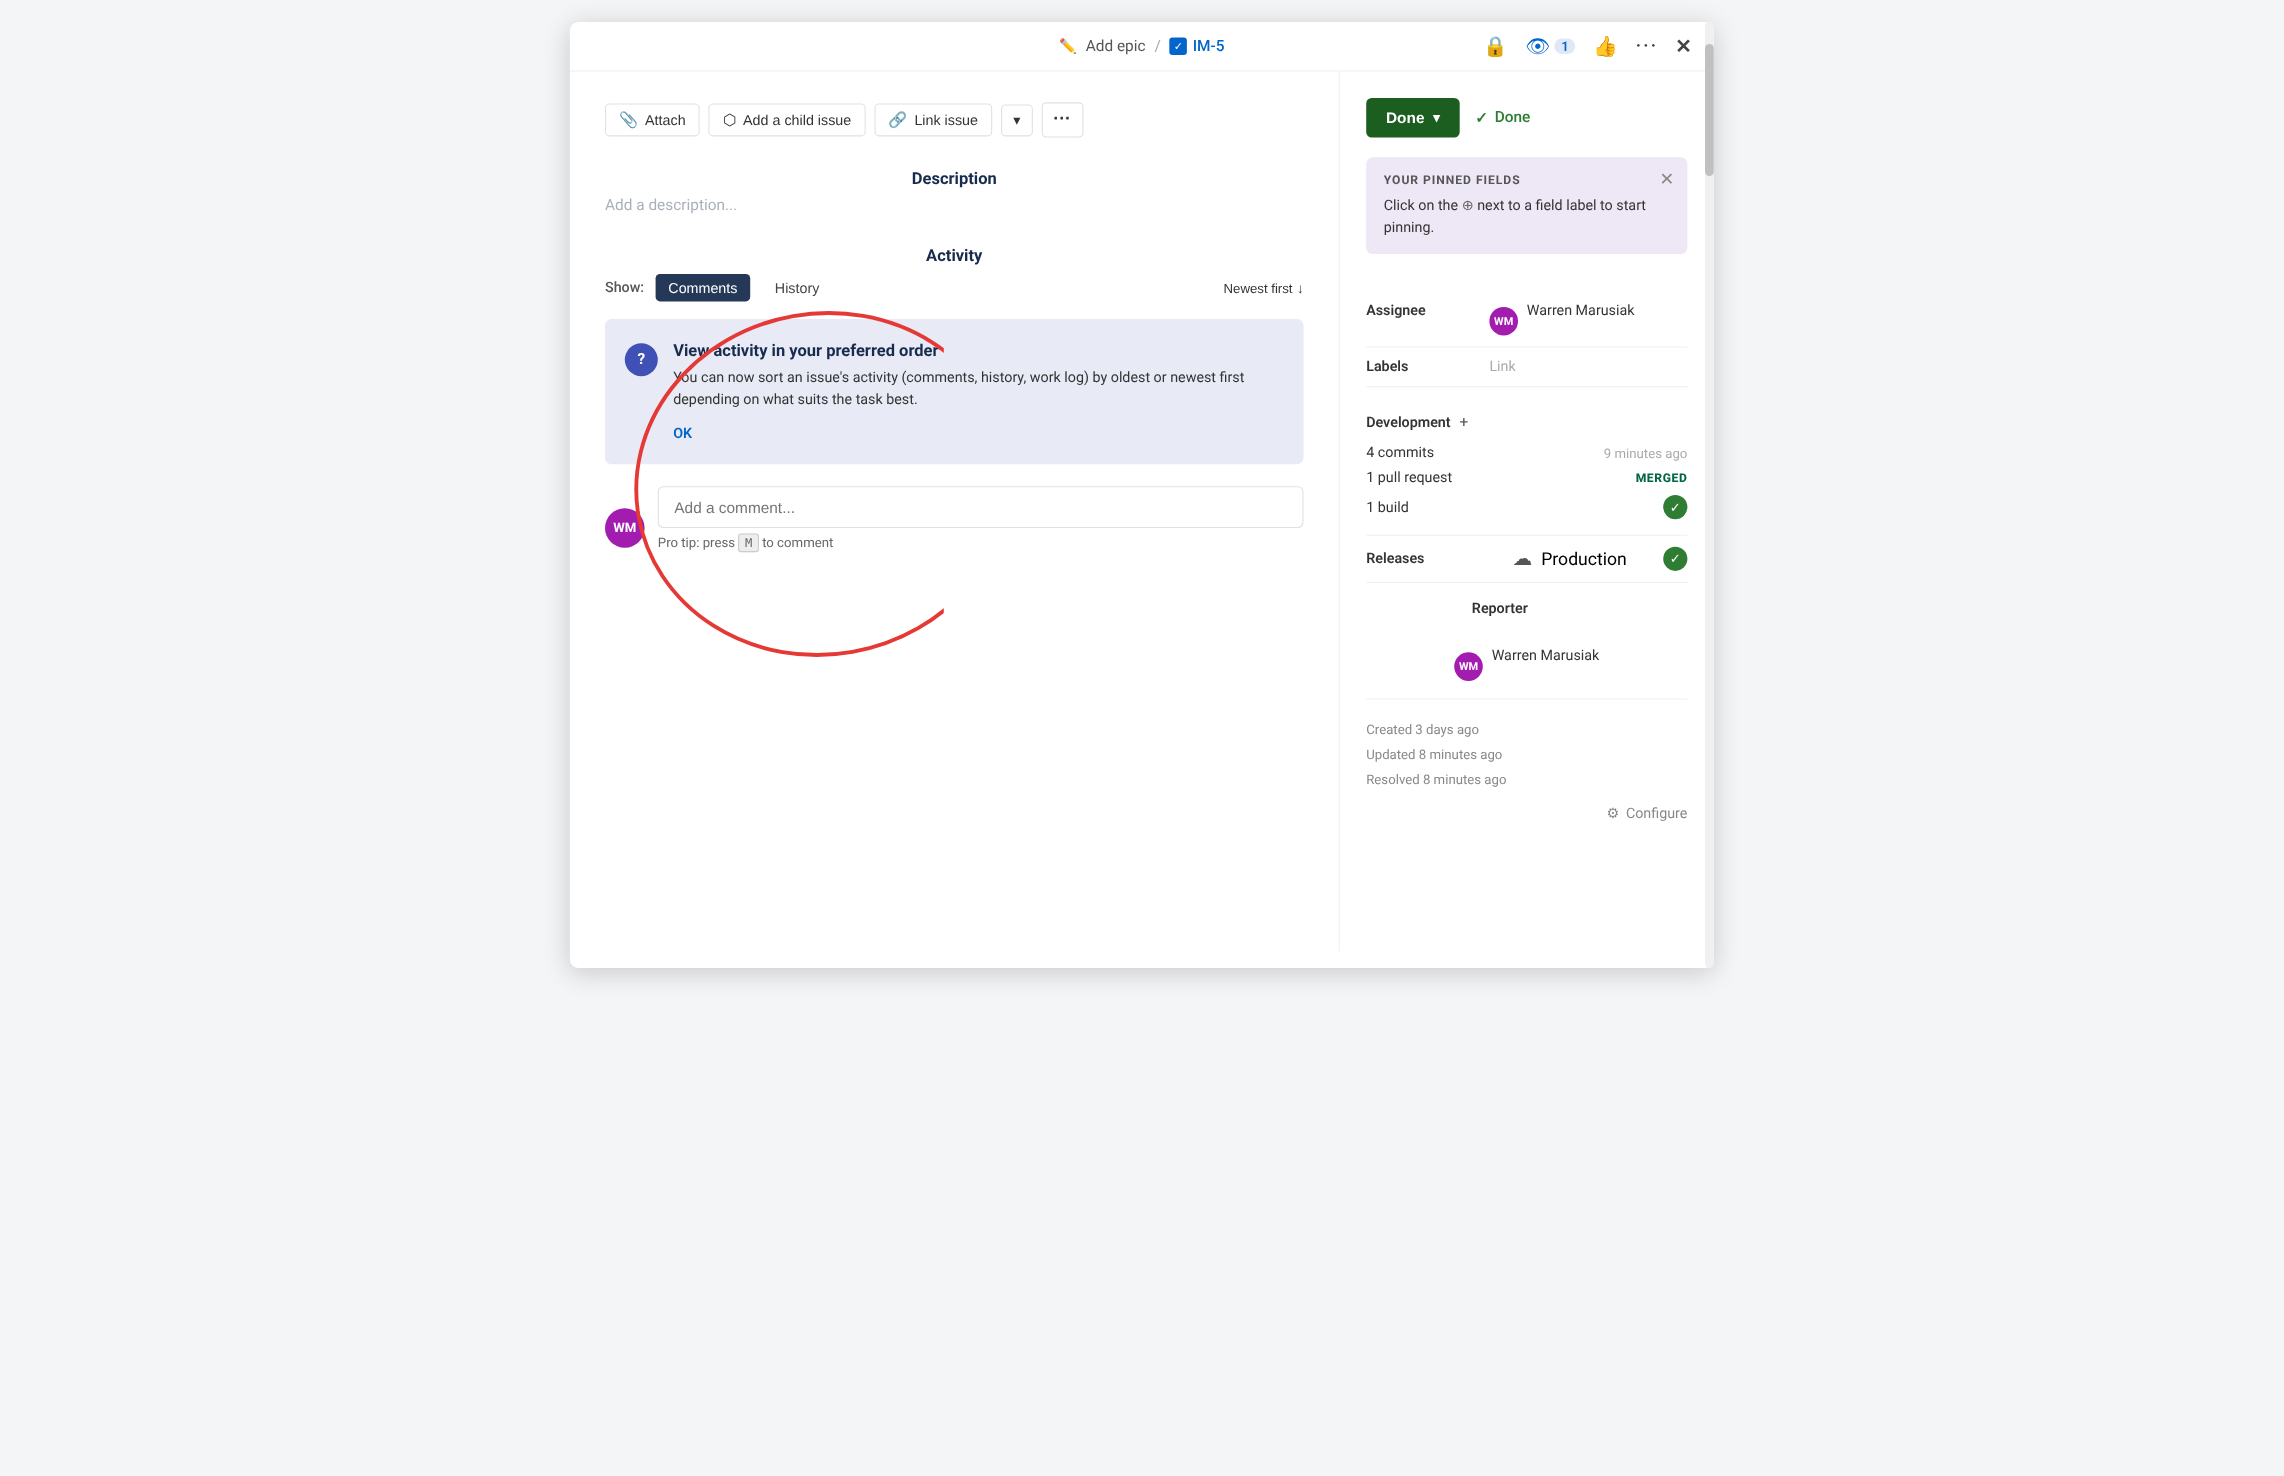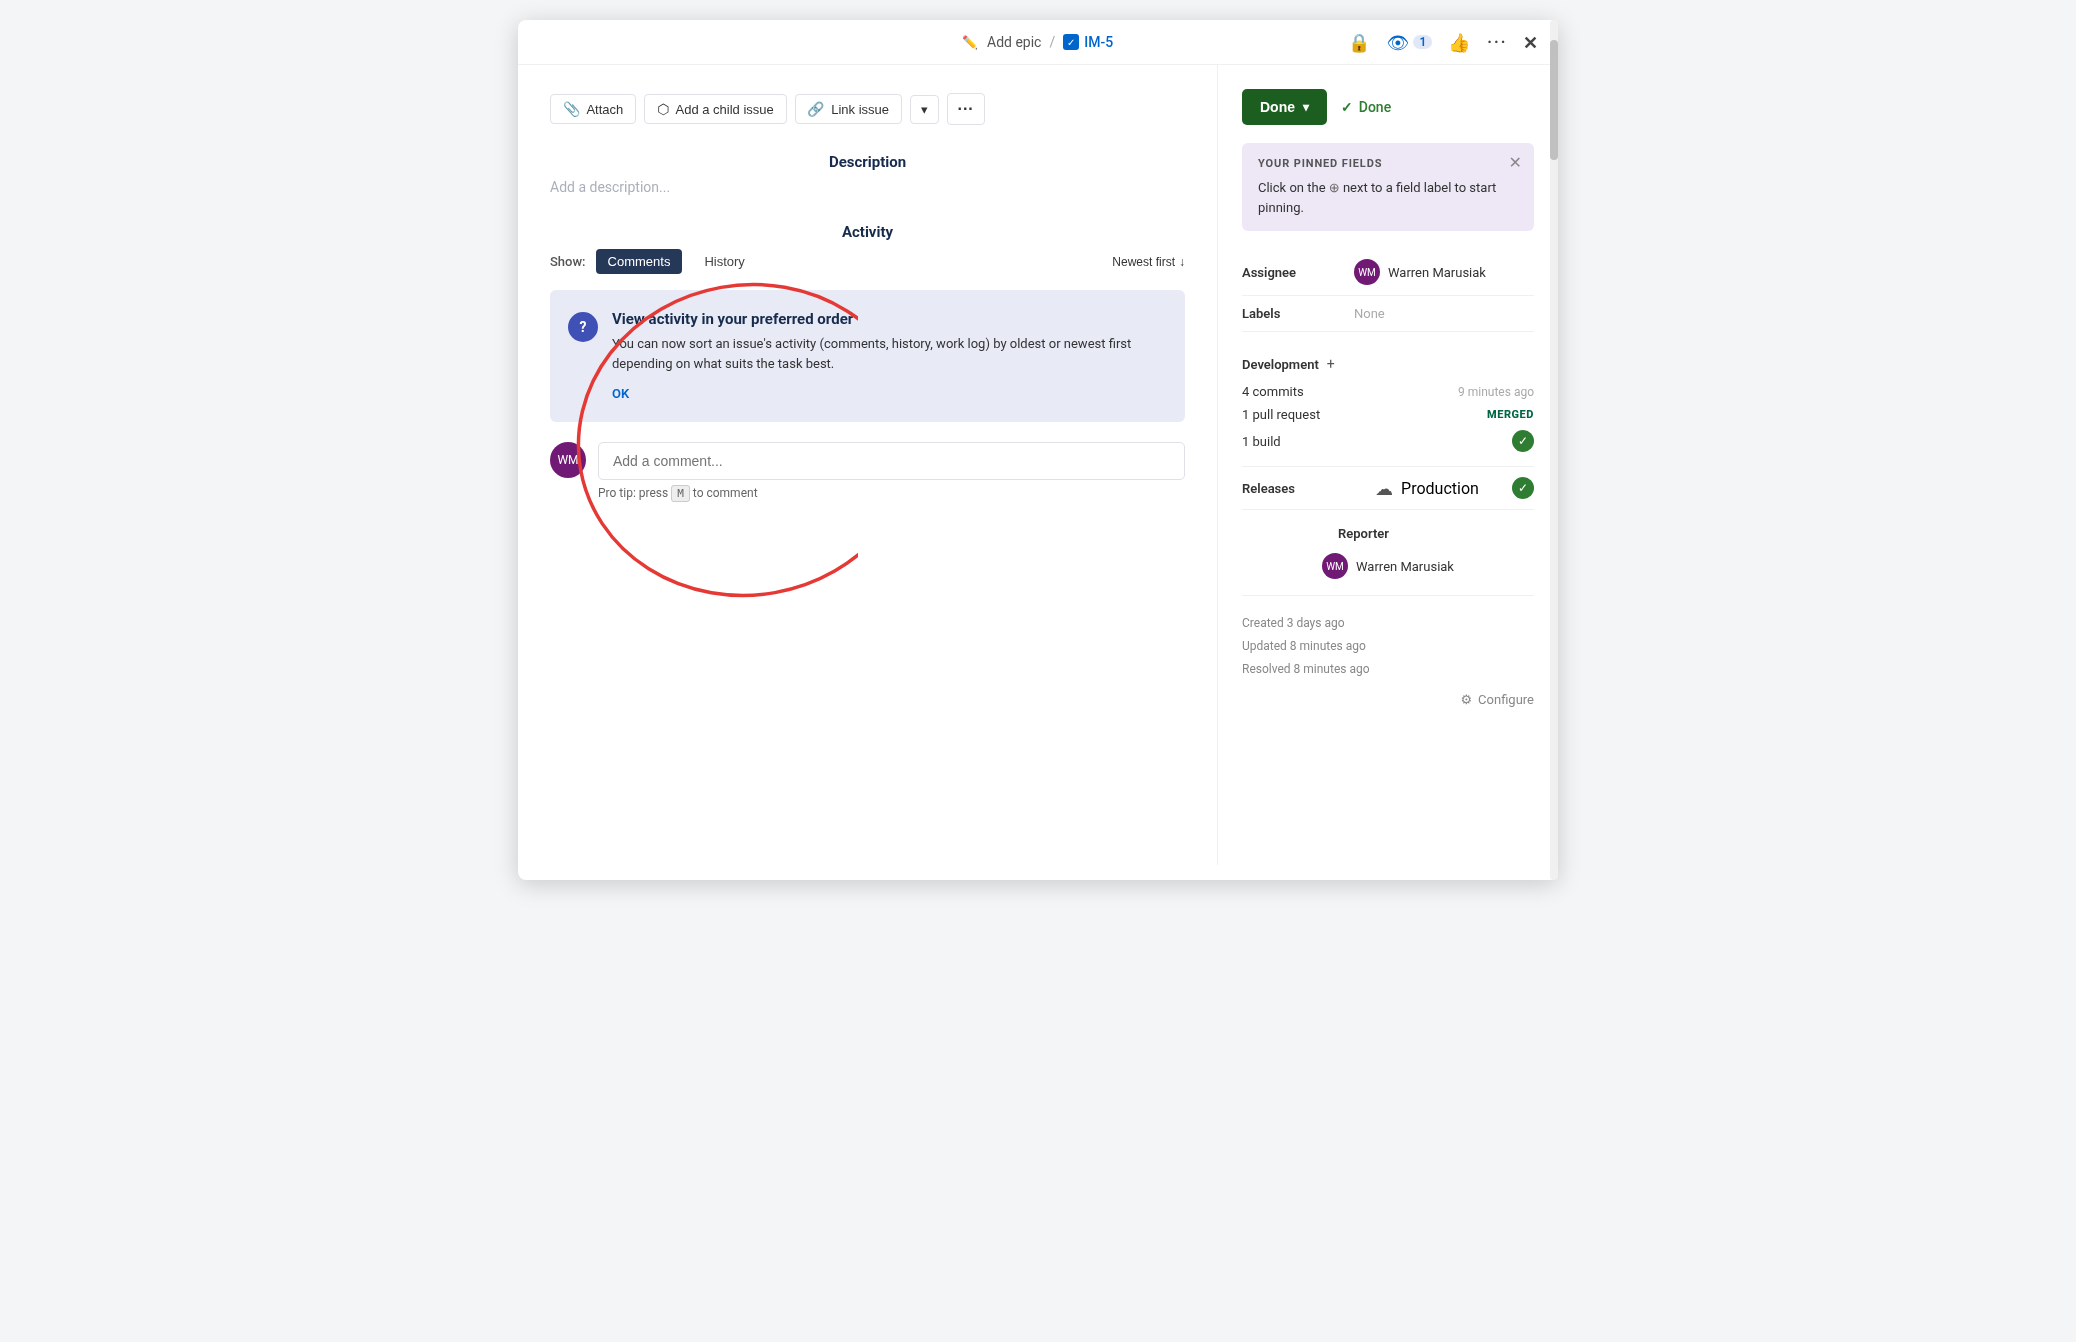--- a/index.html
+++ b/index.html
@@ -258,28 +258,29 @@
     
     .comment-area {
       display: flex;
       gap: 12px;
       align-items: flex-start;
     }
     .avatar-wm {
       width: 36px;
       height: 36px;
       border-radius: 50%;
-      background: #701a75;
+      background: #a21caf;
       color: white;
       display: flex;
       align-items: center;
       justify-content: center;
       font-size: 12px;
-      font-weight: 400;
+      font-weight: 700;
       flex-shrink: 0;
+      margin-top: 20px;
     }
     .comment-input-wrapper {
       flex: 1;
     }
     .comment-input {
       width: 100%;
       padding: 10px 14px;
       border: 1.5px solid #dfe1e6;
       border-radius: 5px;
       font-size: 14px;
@@ -649,21 +650,21 @@
         <div class="field-row">
           <div class="field-label">Assignee</div>
           <div class="field-value">
             <div class="avatar-wm" style="width:26px;height:26px;font-size:10px;">WM</div>
             <span>Warren Marusiak</span>
           </div>
         </div>
 
         <div class="field-row">
           <div class="field-label">Labels</div>
-          <div class="field-value muted">None</div>
+          <div class="field-value muted">Link</div>
         </div>
 
         <div class="dev-section">
           <div class="dev-header">
             <span class="dev-label">Development</span>
             <span class="dev-add-icon">+</span>
           </div>
           <div class="dev-row">
             <span class="dev-row-left">4 commits</span>
             <span class="time-ago">9 minutes ago</span>

